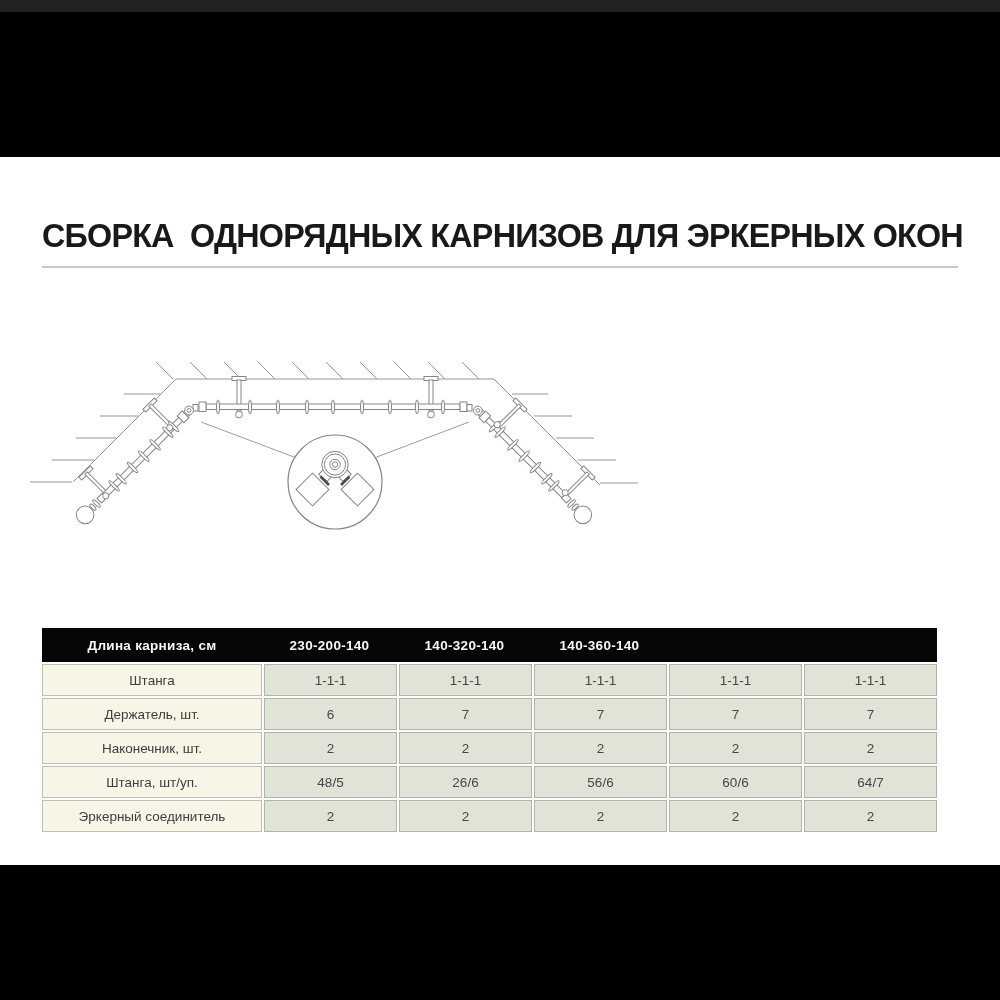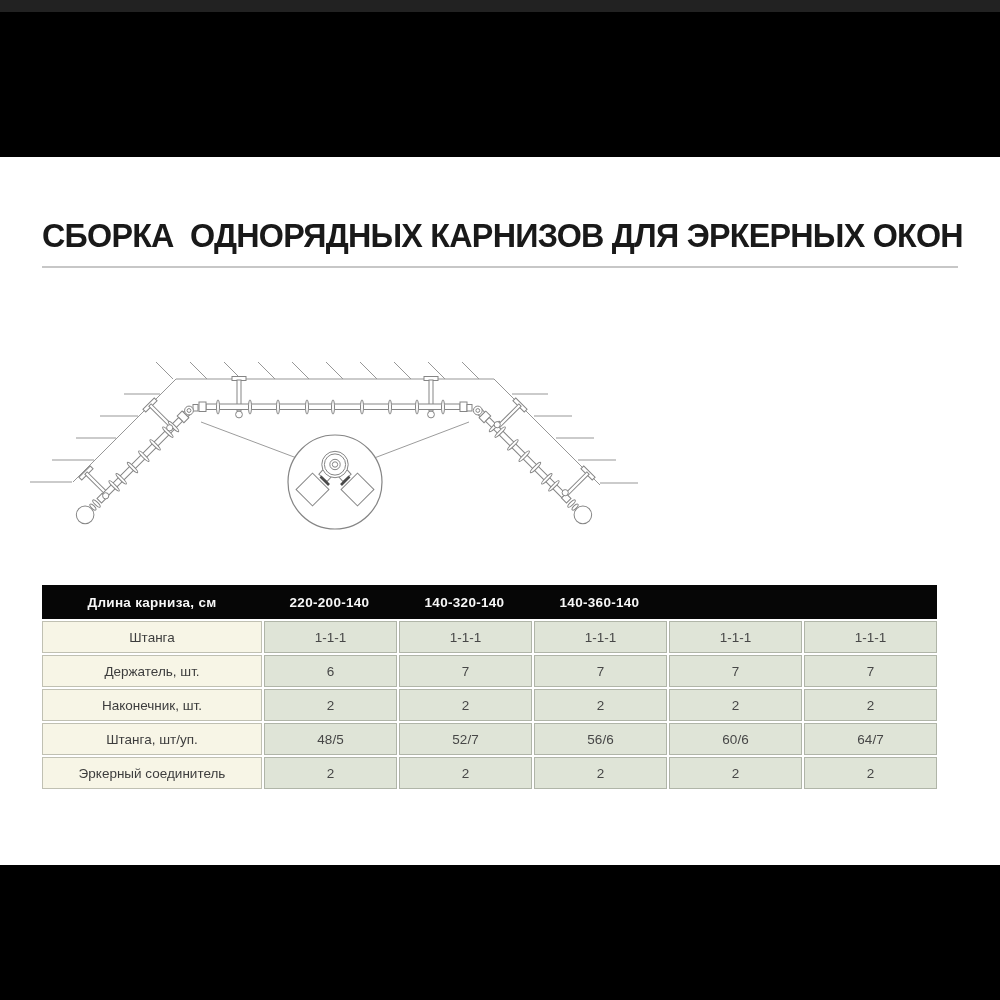--- a/index.html
+++ b/index.html
@@ -7,21 +7,21 @@
         font-family:"Liberation Sans",sans-serif;overflow:hidden;}
   .bar{position:absolute;left:0;width:1000px;background:var(--frame,#000);}
   .bar.top{top:0;height:145px;}
   .bar.bottom{top:853px;height:147px;}
   .title{position:absolute;left:42px;top:204px;margin:0;height:34px;}
   .title span{display:inline-block;white-space:pre;font-size:34px;font-weight:bold;
               letter-spacing:-0.8px;color:var(--title,#191919);
               transform:scaleX(0.95);transform-origin:left top;}
   .divider{position:absolute;left:42px;top:254px;width:916px;height:2px;background:var(--divider,#c7c7c7);}
   .diagram{position:absolute;left:20px;top:340px;}
-  .spec-table{position:absolute;left:42px;top:573px;width:895px;font-size:13.5px;text-align:right;}
+  .spec-table{position:absolute;left:42px;top:616px;width:895px;font-size:13.5px;text-align:right;}
   .trow{display:grid;grid-template-columns:220px repeat(5,1fr);grid-column-gap:2px;}
   .thead .trow{background:var(--head-bg,#060606);grid-column-gap:0;}
   .hcell{height:34px;display:flex;align-items:center;justify-content:center;
          color:var(--head-tx,#f7f7f7);font-weight:bold;letter-spacing:.3px;background:var(--head-bg,#060606);}
   .tbody .trow{margin-top:2px;}
   .cell{height:30px;display:flex;align-items:center;justify-content:center;border:1px solid rgba(90,95,80,.35);}
   .cell.lbl{background:var(--lbl-bg,#f7f5e6);color:#3d3d3d;}
   .cell.val{background:var(--val-bg,#dfe4d7);color:#474747;}
 </style>
 </head>
@@ -193,21 +193,21 @@
         <path d="M320.5,464.5 L329,473" stroke="#4a4a4a" stroke-width="2.6"></path>
         <path d="M349.5,464.5 L341,473" stroke="#4a4a4a" stroke-width="2.6"></path>
       </g>
     </g>
   </svg>
 
   <div class="spec-table">
     <div class="thead">
         <div class="trow">
           <div class="hcell">Длина карниза, см</div>
-          <div class="hcell">220-200-140</div>
+          <div class="hcell">230-200-140</div>
           <div class="hcell">140-320-140</div>
           <div class="hcell">140-360-140</div>
         </div>
       </div>
     <div class="tbody">
         <div class="trow">
           <div class="cell lbl">Штанга</div>
           <div class="cell val">1-1-1</div>
           <div class="cell val">1-1-1</div>
           <div class="cell val">1-1-1</div>
@@ -226,21 +226,21 @@
           <div class="cell lbl">Наконечник, шт.</div>
           <div class="cell val">2</div>
           <div class="cell val">2</div>
           <div class="cell val">2</div>
           <div class="cell val">2</div>
           <div class="cell val">2</div>
         </div>
         <div class="trow">
           <div class="cell lbl">Штанга, шт/уп.</div>
           <div class="cell val">48/5</div>
-          <div class="cell val">52/7</div>
+          <div class="cell val">26/6</div>
           <div class="cell val">56/6</div>
           <div class="cell val">60/6</div>
           <div class="cell val">64/7</div>
         </div>
         <div class="trow">
           <div class="cell lbl">Эркерный соединитель</div>
           <div class="cell val">2</div>
           <div class="cell val">2</div>
           <div class="cell val">2</div>
           <div class="cell val">2</div>

